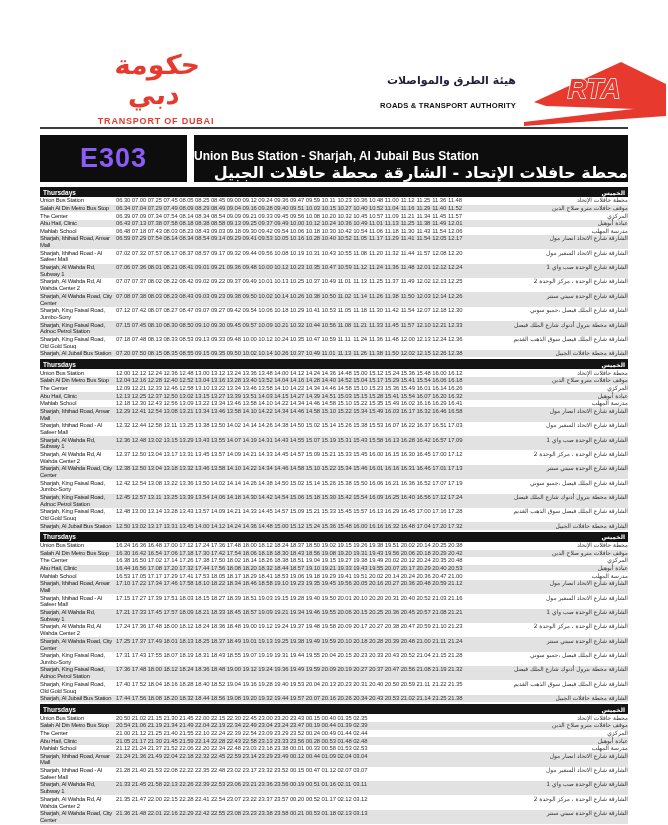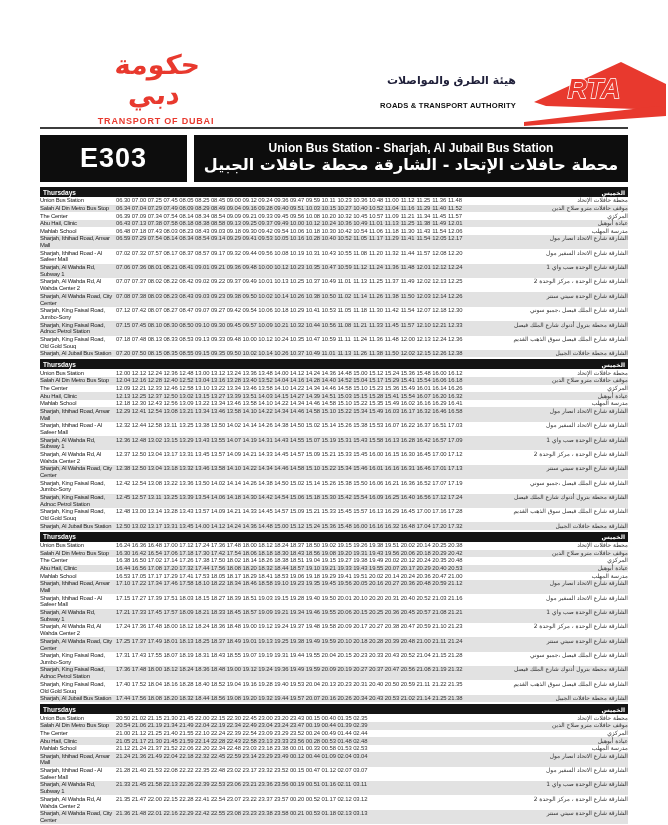--- a/index.html
+++ b/index.html
@@ -13,23 +13,23 @@
   .gov-text{margin-top:6px;font-size:9px;font-weight:bold;letter-spacing:0.8px;color:#e8392e;white-space:nowrap;}
   .authority{position:absolute;right:152px;top:74px;text-align:right;}
   .authority-ar{font-family:"DejaVu Sans",sans-serif;font-size:11px;font-weight:bold;color:#20203a;direction:rtl;}
   .authority-en{font-size:7.6px;font-weight:bold;letter-spacing:0.2px;color:#111;margin-top:14px;}
   .rta-logo{position:absolute;right:2px;top:56px;width:142px;height:74px;}
 
   .rule{position:absolute;left:40px;right:40px;top:127px;border-top:2px solid #3c3c3c;}
 
   
   .route-bar{position:absolute;left:40px;right:40px;top:135px;height:47px;display:flex;gap:7px;}
-  .route-num{width:147px;background:#0d0d0d;color:#ffffff;display:flex;align-items:center;justify-content:center;
+  .route-num{width:147px;background:#0d0d0d;color:#8b5cf6;display:flex;align-items:center;justify-content:center;
         font-size:27px;font-weight:bold;letter-spacing:1px;}
-  .route-title{flex:1;background:#0d0d0d;color:#fff;text-align:center;padding-top:6px;box-sizing:border-box;}
+  .route-title{flex:1;background:#0d0d0d;color:#fff;padding-top:14px;box-sizing:border-box;}
   .route-title-en{font-size:12px;font-weight:bold;}
   .route-title-ar{font-family:"DejaVu Sans",sans-serif;font-size:16px;font-weight:bold;margin-top:0;direction:rtl;}
 
   
   .timetable{position:absolute;left:40px;top:185px;width:588px;}
   .day-bar{background:#141414;color:#fff;display:flex;justify-content:space-between;align-items:center;
         font-size:6.5px;font-weight:bold;padding:1.5px 3px;margin-top:2px;}
   .day-bar .ar{font-family:"DejaVu Sans",sans-serif;direction:rtl;font-size:6px;}
   .row{display:flex;align-items:flex-start;padding:0.4px 0;font-size:5.9px;line-height:6.8px;}
   .row.alt{background:#e2e2e2;}

